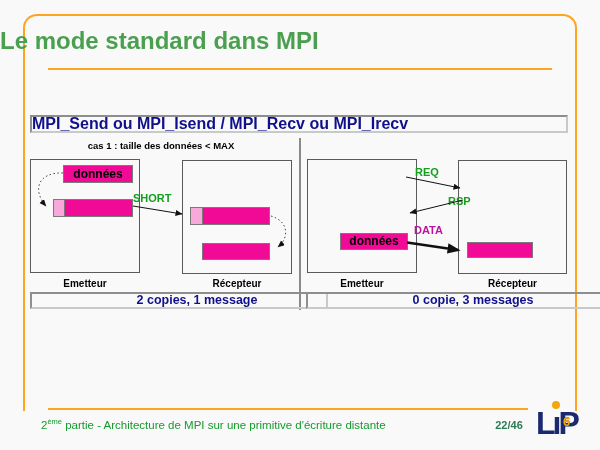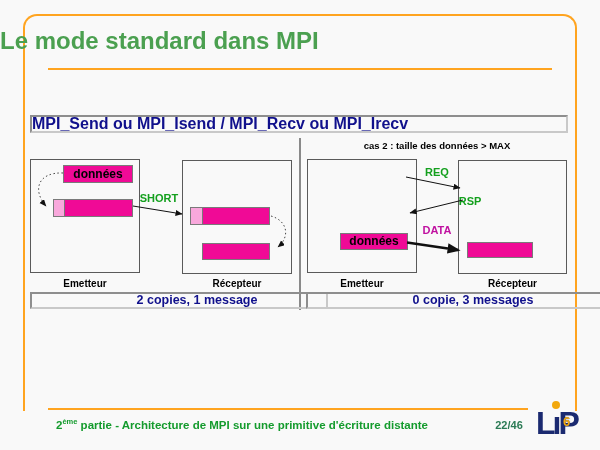--- a/index.html
+++ b/index.html
@@ -31,25 +31,25 @@
   .case-label{position:absolute; top:140px; text-align:center; font-size:9.5px; font-weight:bold; color:#000;}
   .divider{position:absolute; left:299px; top:138px; width:2px; height:172px; background:#8a8a8a;}
   .node{position:absolute; border:1px solid #5a5a5a;}
   .databox{position:absolute; background:var(--magenta); border:1px solid #7a7a7a;
            text-align:center; font-size:12px; font-weight:bold; color:#000;}
   .bar{position:absolute; background:var(--magenta); border:1px solid #7a7a7a;}
   .bar .hdrseg{position:absolute; left:0; top:0; bottom:0; background:var(--pink); border-right:1px solid #7a7a7a;}
   .node-label{position:absolute; top:278px; text-align:center; font-size:10px; font-weight:bold; color:#000;}
   .sum-box{position:absolute; top:292px; height:13px; border:2px solid; border-color:#8e8e8e #c9c9c9 #c9c9c9 #8e8e8e;
            text-align:center; line-height:13px; font-size:12.5px; font-weight:bold; color:var(--navy);padding-left:36px;}
-  .arrow-label{position:absolute; text-align:center; font-size:11px; font-weight:bold; color:var(--label-green);}
+  .arrow-label{position:absolute; font-size:11px; font-weight:bold; color:var(--label-green);}
   .arrow-label.data{color:var(--data-label);}
   svg.overlay{position:absolute; left:0; top:0; width:600px; height:450px; pointer-events:none;}
   .footer-rule{position:absolute; left:48px; top:408px; width:480px; height:2px; background:var(--orange);}
-  .footer-text{position:absolute; left:56px; top:417px; font-size:11.5px; font-weight:bold; color:var(--footer-green);}
+  .footer-text{position:absolute; left:41px; top:417px; font-size:11.5px; font-weight:normal; color:var(--footer-green);}
   .footer-text sup{font-size:7.5px; vertical-align:super;}
   .page-num{position:absolute; left:490px; top:419px; width:38px; text-align:center;
             font-size:11px; font-weight:bold; color:var(--page-green);}
   .logo{position:absolute; left:536px; top:401px; width:42px; height:48px;}
   .logo .letters{position:absolute; left:0; top:4px; font-size:32px; font-weight:bold;
                  color:var(--logo-navy); letter-spacing:-3px; line-height:36px;}
   .logo .dot{position:absolute; left:16px; top:0px; width:8px; height:8px; border-radius:50%; background:var(--logo-gold);}
   .logo .six{position:absolute; left:27px; top:13px; font-size:13px; font-weight:bold; color:var(--logo-gold);
              text-shadow:0 0 1px #1B2A70;}
 </style>
@@ -58,21 +58,21 @@
 
 <div class="slide">
 
   <div class="frame"></div>
 
   <div class="title">Le mode standard dans MPI</div>
   <div class="title-rule"></div>
 
   <div class="hdr-box">MPI_Send ou MPI_Isend / MPI_Recv ou MPI_Irecv</div>
 
-  <div class="case-label" style="left:306px;width:262px;">cas 2 : taille des données &gt; MAX</div>
+  <div class="case-label" style="left:30px;width:262px;">cas 1 : taille des données &lt; MAX</div>
 
   <div class="divider"></div>
 
   <div class="node" style="left:30px;top:159px;width:108px;height:112px;"></div>
   <div class="node" style="left:182px;top:160px;width:108px;height:112px;"></div>
 
   <div class="databox" style="left:63px;top:165px;width:68px;height:16px;line-height:16px;">données</div>
 
   <div class="bar" style="left:53px;top:199px;width:78px;height:16px;">
     <div class="hdrseg" style="width:10px;"></div>

